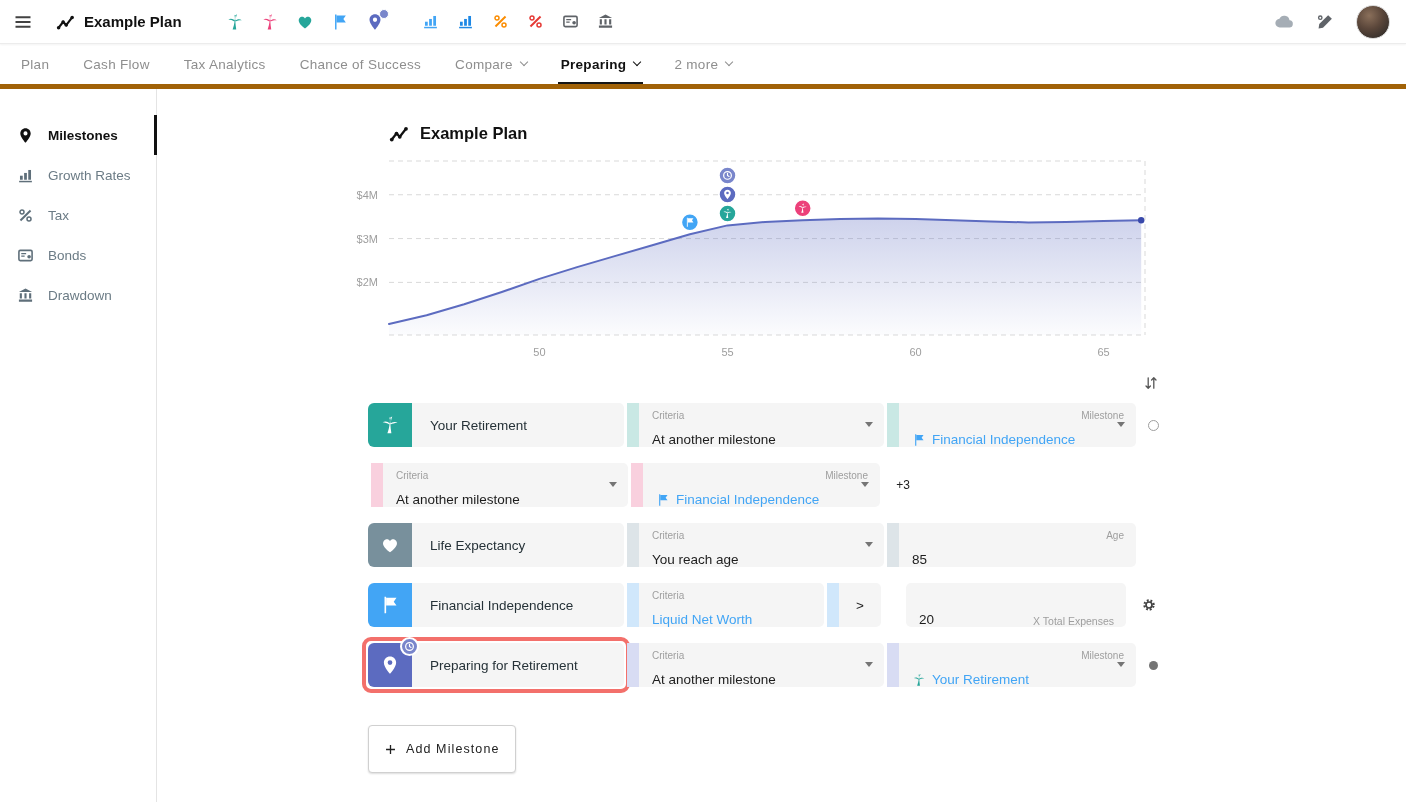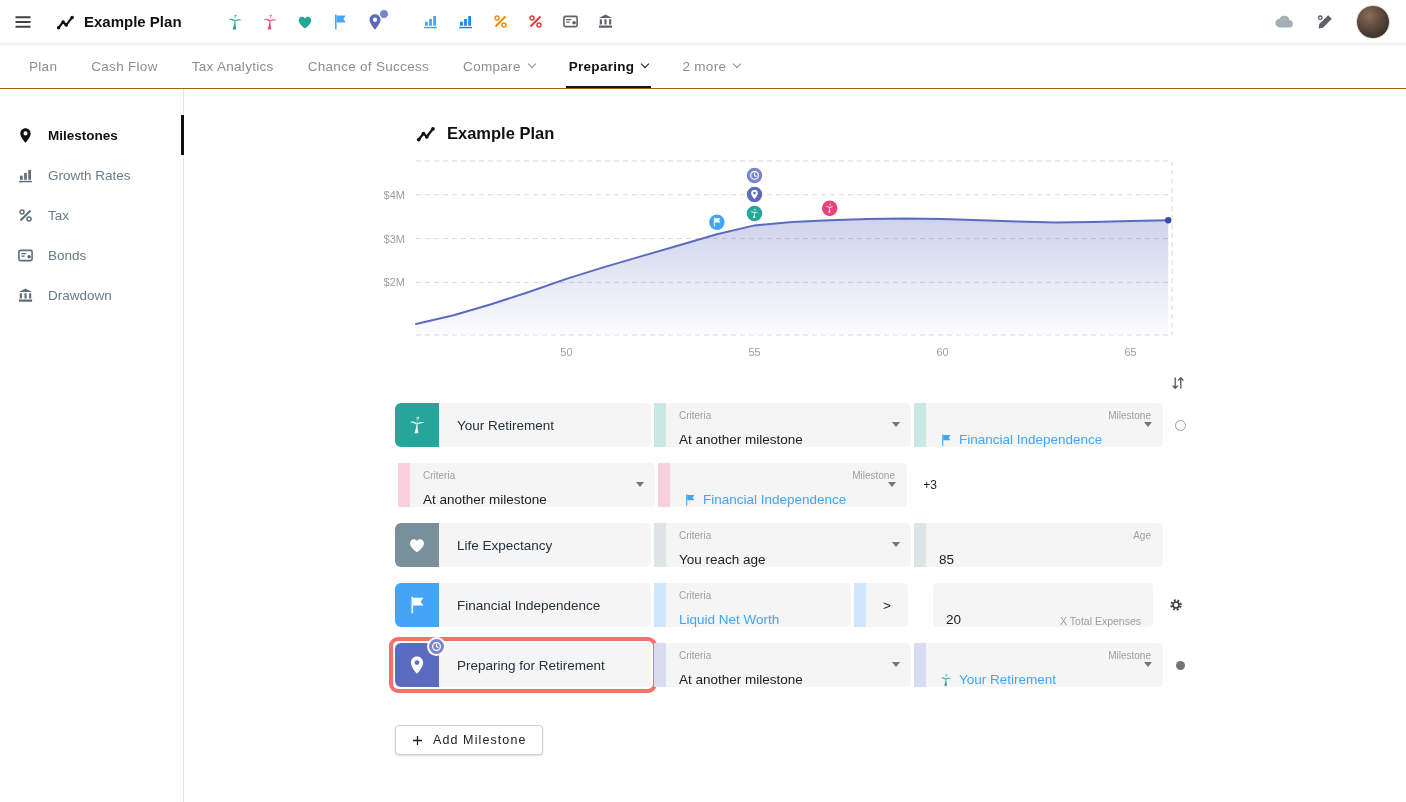--- a/index.html
+++ b/index.html
@@ -17,31 +17,31 @@
   .quick-icons svg, .module-icons svg { display: block; cursor: pointer; }
   .pin-wrap { position: relative; display: inline-block; }
   .pin-mini-badge { position: absolute; top: -4px; right: -5px; width: 10px; height: 10px; border-radius: 50%;
                     border: 1.5px solid #fff; }
   .topbar-right { margin-left: auto; display: flex; align-items: center; gap: 22px; padding-right: 4px; }
   .avatar { width: 34px; height: 34px; border-radius: 50%; cursor: pointer;
             background: radial-gradient(circle at 38% 30%, #8a6f5a 0%, #5a463a 45%, #242424 100%);
             border: 1px solid #d9d9d9; }
 
   
-  .tabsbar { height: 45px; display: flex; align-items: stretch; padding-left: 12px; border-bottom: 1px solid #a16207; background: #fff; }
+  .tabsbar { height: 45px; display: flex; align-items: stretch; padding-left: 4px; border-bottom: 5px solid #a16207; background: #fff; }
   .tab { position: relative; display: flex; align-items: center; padding: 0 17px; font-size: 13.5px;
          letter-spacing: .3px; color: #8e8e8e; cursor: pointer; white-space: nowrap; }
   .tab .chev { display: inline-block; width: 6px; height: 6px; border-right: 1.5px solid currentColor;
                border-bottom: 1.5px solid currentColor; transform: rotate(45deg); margin-left: 8px; margin-top: -4px; }
   .tab.active { color: #111; font-weight: bold; }
   .tab.active::after { content: ""; position: absolute; left: 14px; right: 14px; bottom: 0; height: 2px; background: #161616; }
 
   
   .layout { display: flex; height: 713px; }
-  .sidebar { width: 184px; flex-shrink: 0; border-right: 1px solid #e4e4e4; padding-top: 26px; background: #fff; }
+  .sidebar { width: 157px; flex-shrink: 0; border-right: 1px solid #e4e4e4; padding-top: 26px; background: #fff; }
   .side-item { height: 40px; display: flex; align-items: center; gap: 14px; padding-left: 17px;
                font-size: 13.5px; color: #6b7b85; cursor: pointer; position: relative; }
   .side-item svg { color: #5f6f7a; flex-shrink: 0; }
   .side-item.active { color: #111; font-weight: bold; }
   .side-item.active svg { color: #111; }
   .side-item.active::after { content: ""; position: absolute; right: -1px; top: 0; bottom: 0; width: 3px; background: #111; }
 
   .content { flex: 1; padding: 34px 0 0 232px; background: #fff; }
   .plan-title { display: flex; align-items: center; gap: 11px; font-size: 16.5px; font-weight: bold; color: #111; }
   .plan-title svg { color: #111; }
@@ -86,21 +86,21 @@
   .dd { position: absolute; right: 11px; top: 19px; width: 0; height: 0;
         border-left: 4.5px solid transparent; border-right: 4.5px solid transparent; border-top: 5.5px solid #757575; }
   .trail { margin-left: 12px; width: 22px; display: flex; align-items: center; justify-content: center; }
   .ring { width: 11px; height: 11px; border: 1.5px solid #9e9e9e; border-radius: 50%; cursor: pointer; }
   .dotf { width: 9px; height: 9px; background: #757575; border-radius: 50%; cursor: pointer; }
   .plus3 { font-size: 12px; color: #212121; cursor: pointer; }
   .trail svg { color: #424242; cursor: pointer; }
   .hl-wrap { display: flex; border: 4px solid #f3706b; border-radius: 9px; padding: 2px; margin: -6px; background: #fff; }
 
   
-  .add-btn { margin-left: -21px; margin-top: 22px; height: 30px; padding: 0 15px; display: inline-flex; align-items: center; gap: 9px;
+  .add-btn { margin-left: -21px; margin-top: 22px; height: 48px; padding: 0 15px; display: inline-flex; align-items: center; gap: 9px;
              background: #fff; border: 1px solid #d0d0d0; border-radius: 4px; font-family: inherit; font-size: 12.5px;
              letter-spacing: 1.1px; color: #212121; box-shadow: 0 1px 2px rgba(0,0,0,.14); cursor: pointer; }
   .add-btn svg { color: #212121; }
 </style>
 </head>
 <body>
 
 <svg width="0" height="0" style="position:absolute" aria-hidden="true">
   <defs>
     <symbol id="i-menu" viewBox="0 0 16 16">

